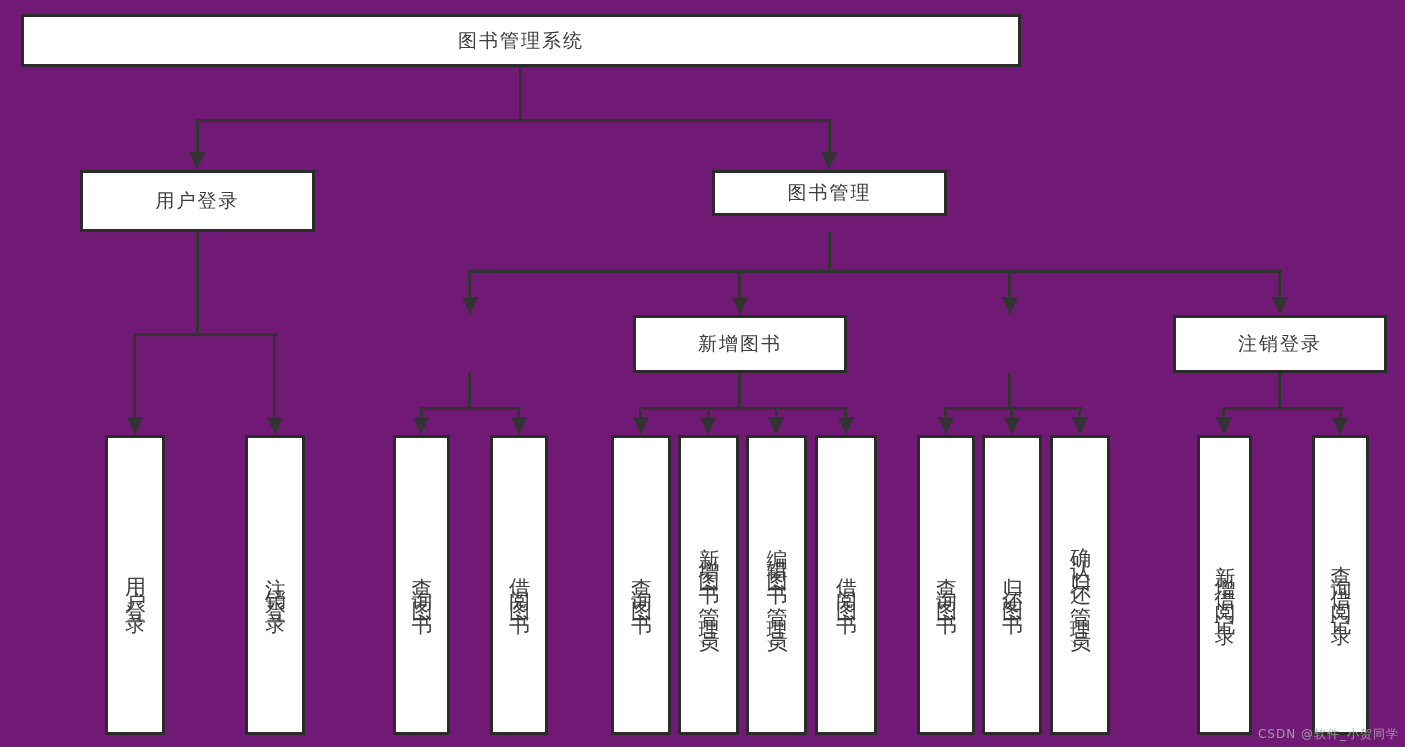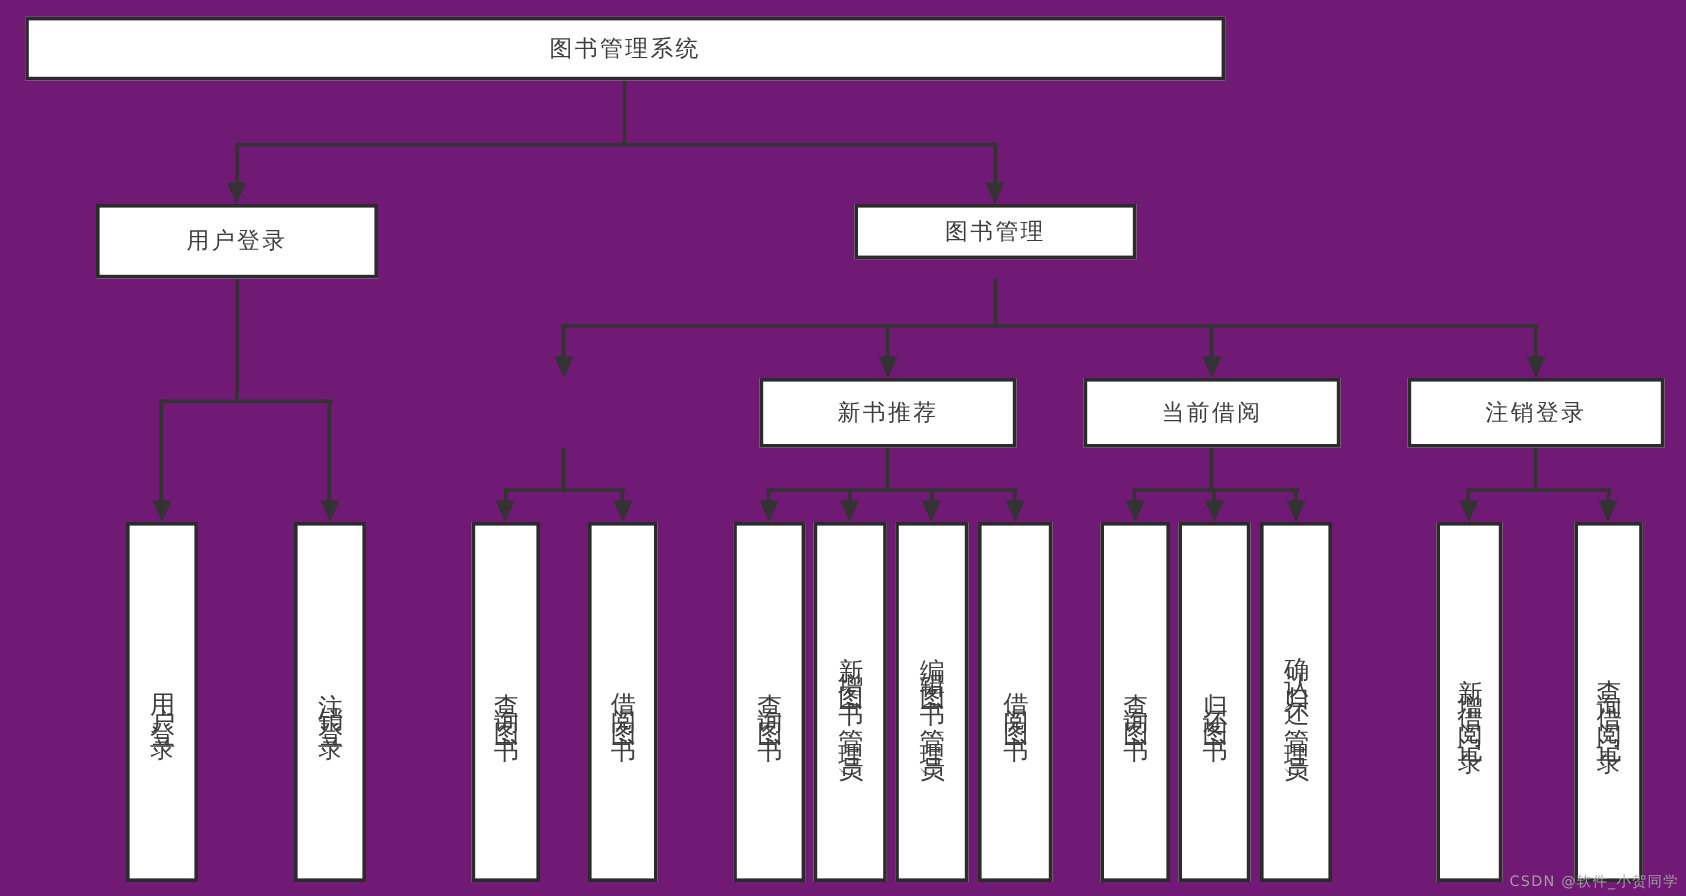--- a/index.html
+++ b/index.html
@@ -113,22 +113,21 @@
   <div class="line" style="left:1222px;top:407px;width:3px;height:11px"></div>
   <div class="line" style="left:1339px;top:407px;width:3px;height:11px"></div>
   <div class="arrow" style="left:1216px;top:417px"></div>
   <div class="arrow" style="left:1332px;top:417px"></div>
 
   <div class="box" style="left:21px;top:14px;width:1000px;height:53px">图书管理系统</div>
 
   <div class="box" style="left:80px;top:170px;width:235px;height:62px">用户登录</div>
   <div class="box" style="left:712px;top:170px;width:235px;height:46px">图书管理</div>
 
-  <div class="box" style="left:633px;top:315px;width:214px;height:58px">新书推荐</div>
-  <div class="box" style="left:903px;top:315px;width:214px;height:58px">当前借阅</div>
+  <div class="box" style="left:633px;top:315px;width:214px;height:58px">新增图书</div>
   <div class="box" style="left:1173px;top:315px;width:214px;height:58px">注销登录</div>
 
   <div class="box leaf" style="left:105px;top:435px;width:60px;height:300px">用户登录</div>
   <div class="box leaf" style="left:245px;top:435px;width:60px;height:300px">注销登录</div>
 
   <div class="box leaf" style="left:393px;top:435px;width:57px;height:300px">查询图书</div>
   <div class="box leaf" style="left:490px;top:435px;width:58px;height:300px">借阅图书</div>
 
   <div class="box leaf" style="left:611px;top:435px;width:60px;height:300px">查询图书</div>
   <div class="box leaf" style="left:678px;top:435px;width:61px;height:300px">新增图书（管理员）</div>

